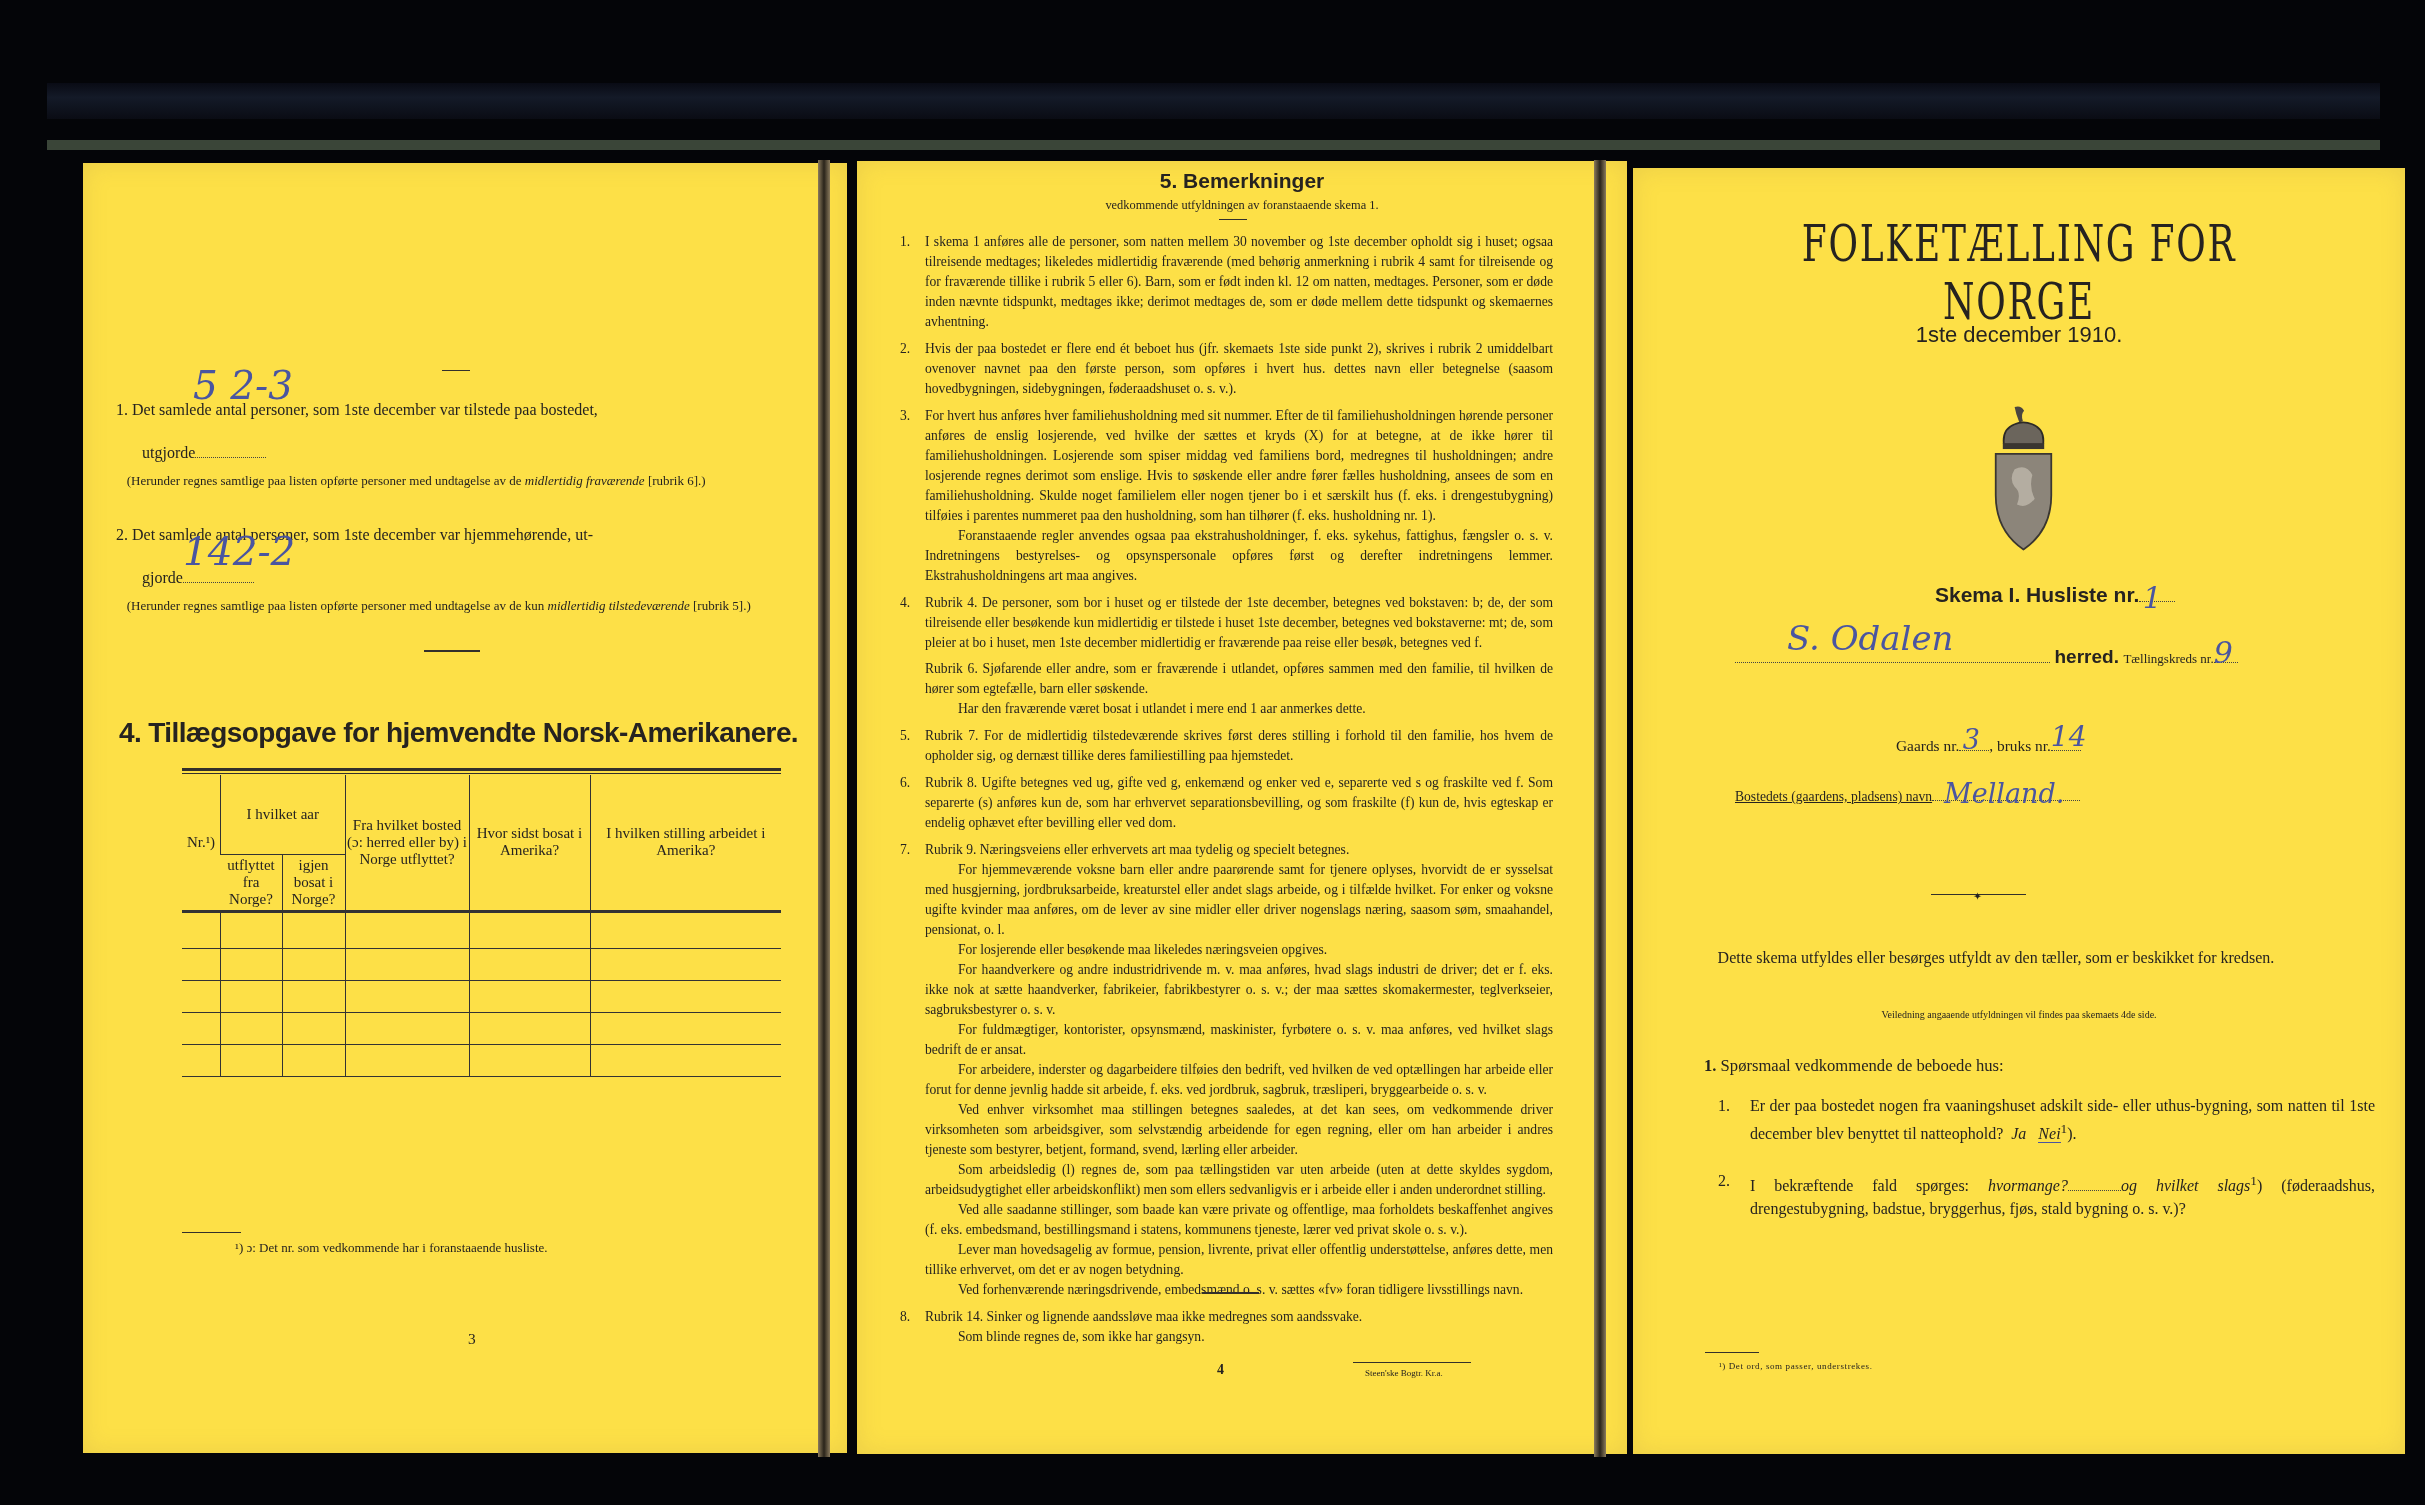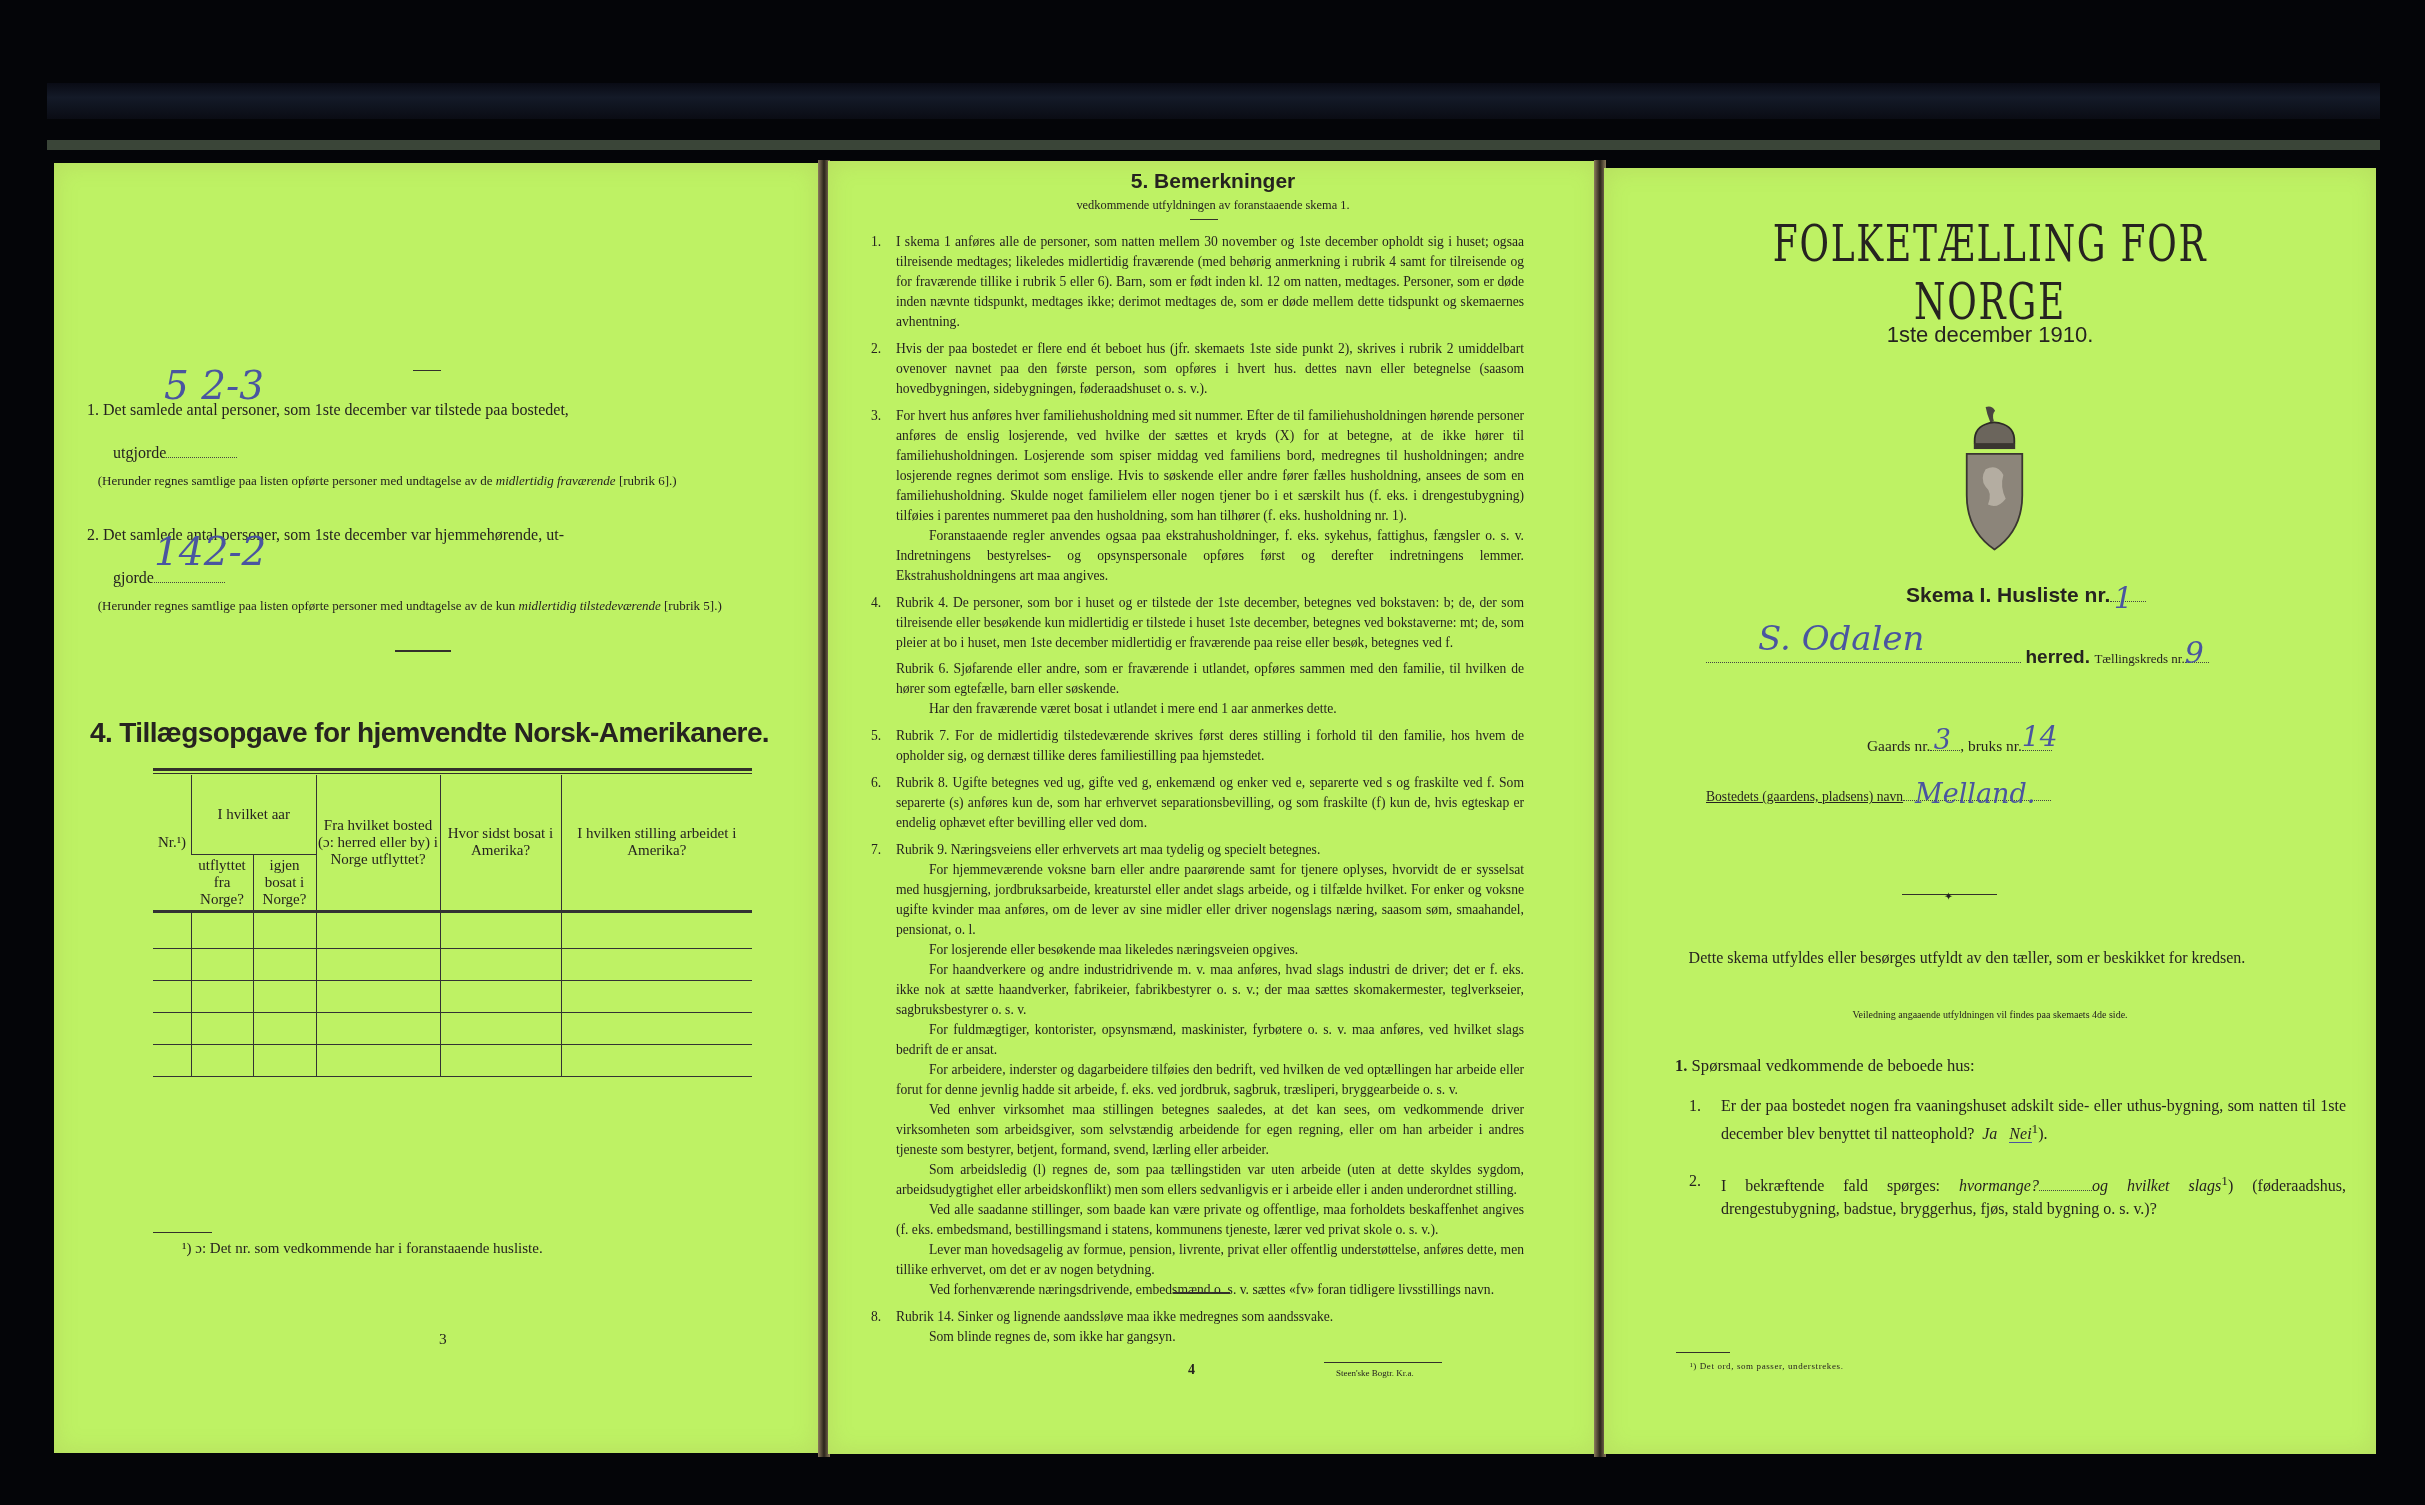--- a/index.html
+++ b/index.html
@@ -1,20 +1,20 @@
 <!DOCTYPE html>
 <html style="font-size:9.5px"><head>
 <meta charset="utf-8">
 <style>
   html,body{margin:0;padding:0;}
   body{width:2426px;height:1505px;background:#040508;position:relative;overflow:hidden;
        font-family:"Liberation Serif","DejaVu Serif",serif;color:#262320;}
   .band1{position:absolute;left:47px;top:83px;width:2333px;height:36px;background:linear-gradient(#090b14,#141a28 40%,#0a0c14);}
   .band2{position:absolute;left:47px;top:140px;width:2333px;height:9.5px;background:#3a4538;}
-  .page{position:absolute;background:#bef264;box-shadow:inset 0 0 24px rgba(150,120,70,.18);}
+  .page{position:absolute;background:#fde047;box-shadow:inset 0 0 24px rgba(150,120,70,.18);margin-left:29px;}
   .p1{left:54px;top:163px;width:764px;height:1290px;}
   .p2{left:828px;top:161px;width:770px;height:1293px;}
   .p3{left:1604px;top:168px;width:772px;height:1286px;}
   .fold{position:absolute;top:160px;width:12px;height:1297px;background:linear-gradient(90deg,#8a7a5c,#2a241a,#8a7a5c);}
   .cond{font-family:"Liberation Sans Narrow","Liberation Sans","DejaVu Sans",sans-serif;font-weight:bold;}
   .abs{position:absolute;}
   .hw{font-family:"DejaVu Serif",serif;font-style:italic;color:#4a55a0;}
   .rule{position:absolute;height:1.8px;background:#33302b;}
   .dots{border-bottom:1.8px dotted #444;display:inline-block;}
   p{margin:0;}
@@ -113,21 +113,21 @@
           <td></td>
           <td></td>
           <td></td>
           <td></td>
           <td></td>
           <td></td>
         </tr>
   </tbody>
     </table>
   <div class="rule" style="left:99px;top:1069px;width:59px;height:1.2px;"></div>
-  <div class="abs" style="left:128px;top:1077px;font-size:15px;">¹) ɔ: Det nr. som vedkommende har i foranstaaende husliste.</div>
+  <div class="abs" style="left:152px;top:1077px;font-size:13px;">¹) ɔ: Det nr. som vedkommende har i foranstaaende husliste.</div>
 
   <div class="abs" style="left:385px;top:1167px;font-size:15.4px;">3</div>
 </div>
 
 <div class="fold" style="left:818px;"></div>
 
 <div class="page p2">
   <div class="abs cond" style="left:0;top:8.3px;width:770px;text-align:center;font-size:21px;">5.  Bemerkninger</div>
   <div class="abs" style="left:0;top:37px;width:770px;text-align:center;font-size:12.4px;">vedkommende utfyldningen av foranstaaende skema 1.</div>
   <div class="rule" style="left:362px;top:58px;width:28px;height:1.2px;"></div>

